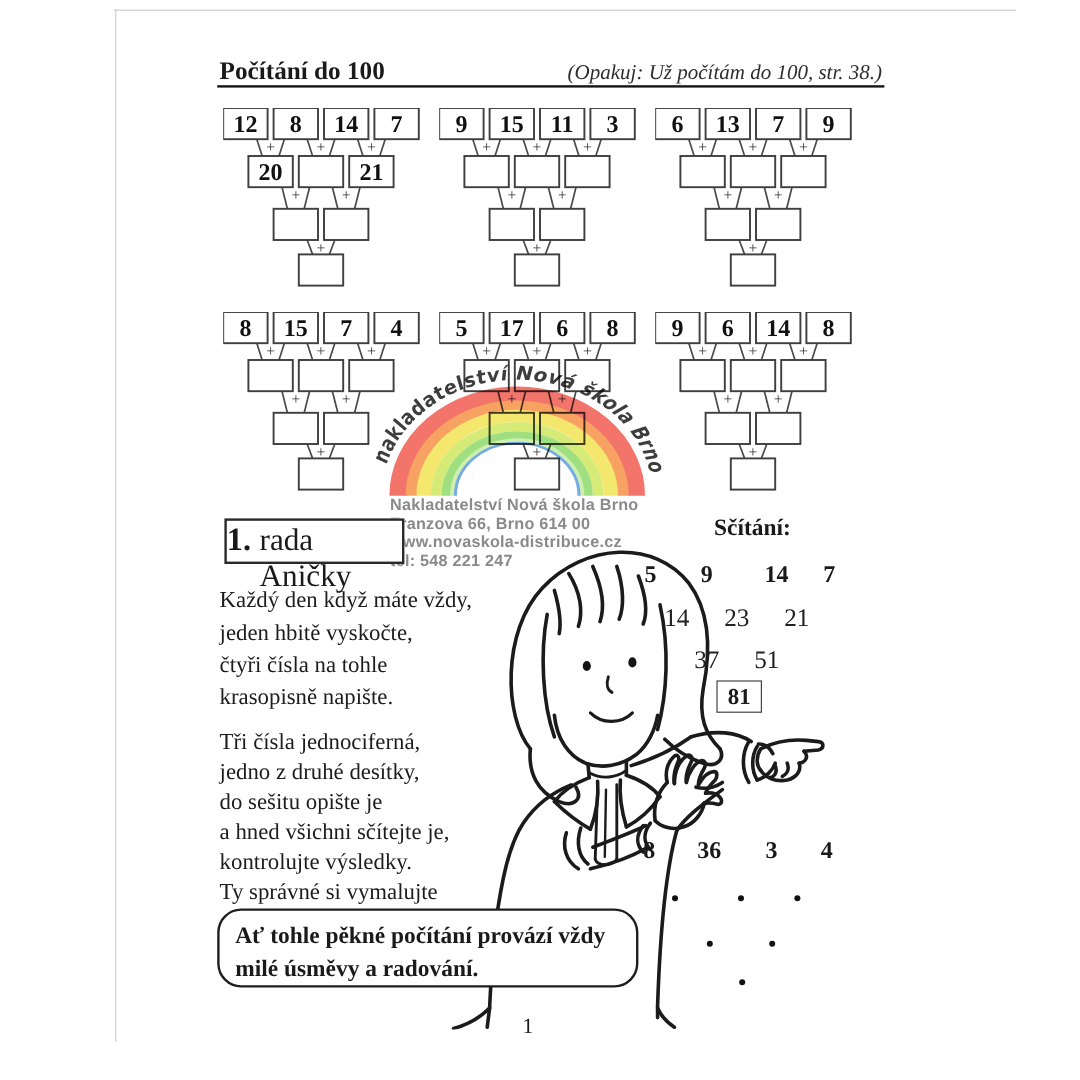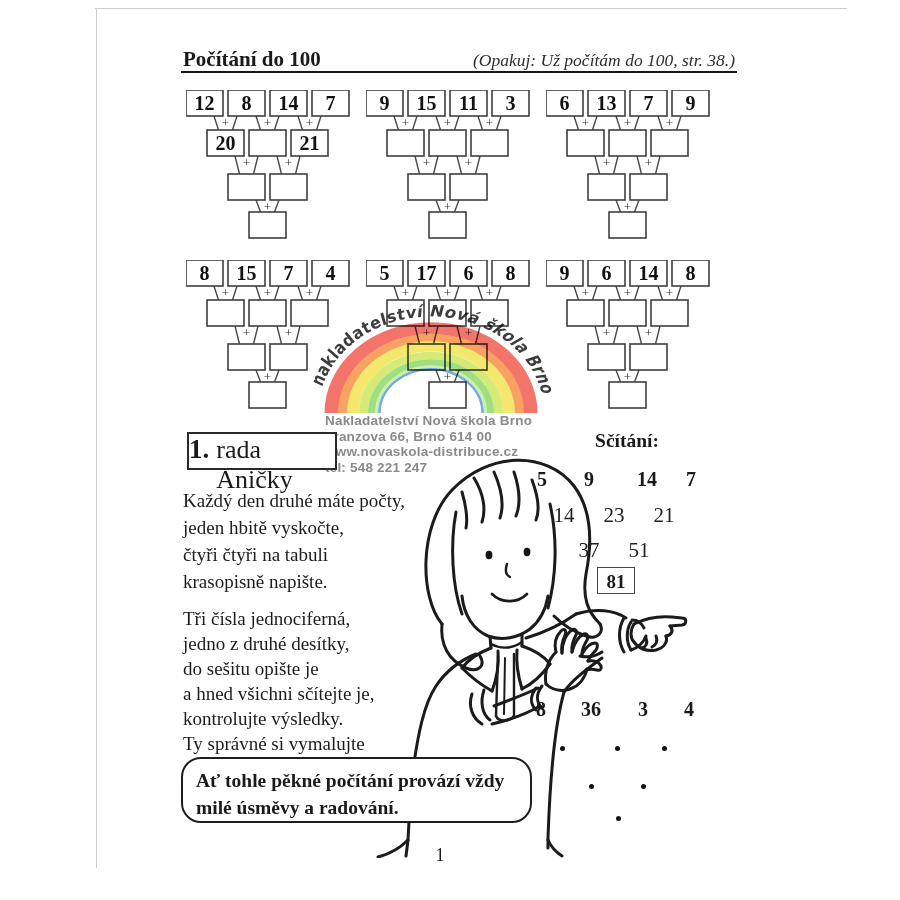--- a/index.html
+++ b/index.html
@@ -304,23 +304,23 @@
   <span class="num" style="left:691px;top:468px;">7</span>
   <span class="num2" style="left:564px;top:503px;">14</span>
   <span class="num2" style="left:614px;top:503px;">23</span>
   <span class="num2" style="left:664px;top:503px;">21</span>
   <span class="num2" style="left:589px;top:538px;">37</span>
   <span class="num2" style="left:639px;top:538px;">51</span>
   <div class="resultbox" style="left:597px;top:567px;">
     <span>81</span>
   </div>
 
-  <div class="poem-line" style="left:183px;top:490px;">Každý den druhé máte počty,</div>
+  <div class="poem-line" style="left:183px;top:490px;">Každý den když máte vždy,</div>
   <div class="poem-line" style="left:183px;top:517px;">jeden hbitě vyskočte,</div>
-  <div class="poem-line" style="left:183px;top:544px;">čtyři čtyři na tabuli</div>
+  <div class="poem-line" style="left:183px;top:544px;">čtyři čísla na tohle</div>
   <div class="poem-line" style="left:183px;top:571px;">krasopisně napište.</div>
   <div class="poem-line" style="left:183px;top:608px;">Tři čísla jednociferná,</div>
   <div class="poem-line" style="left:183px;top:633px;">jedno z druhé desítky,</div>
   <div class="poem-line" style="left:183px;top:658px;">do sešitu opište je</div>
   <div class="poem-line" style="left:183px;top:683px;">a hned všichni sčítejte je,</div>
   <div class="poem-line" style="left:183px;top:708px;">kontrolujte výsledky.</div>
   <div class="poem-line" style="left:183px;top:733px;">Ty správné si vymalujte</div>
   <div class="poem-line" style="left:183px;top:758px;">a vesele pokračujte.</div>
 
   <svg class="abs" style="left:348px;top:448px;" width="350" height="410" viewBox="0 0 350 410">

